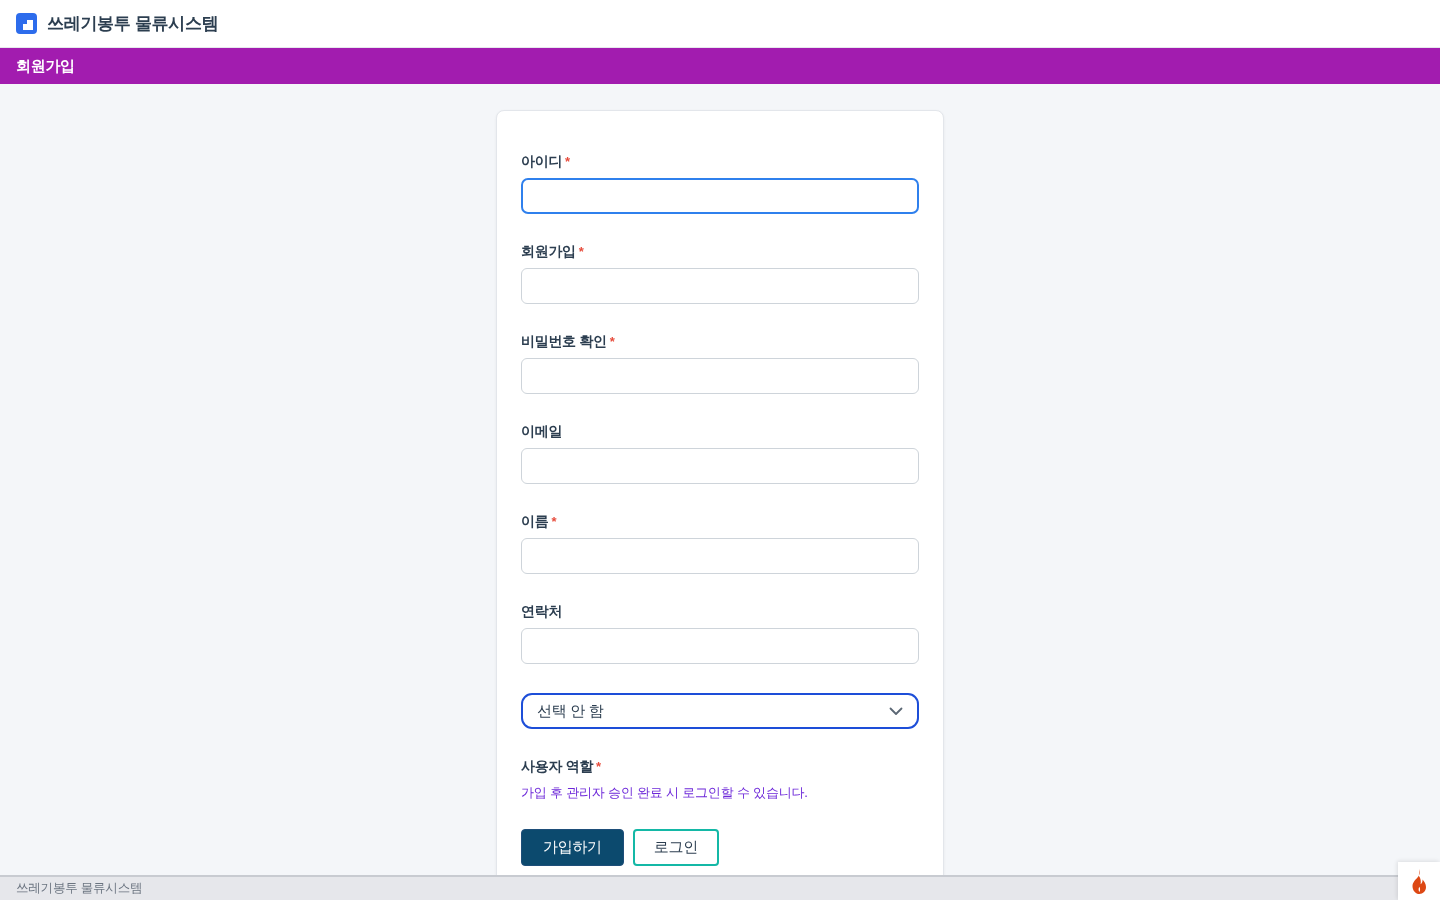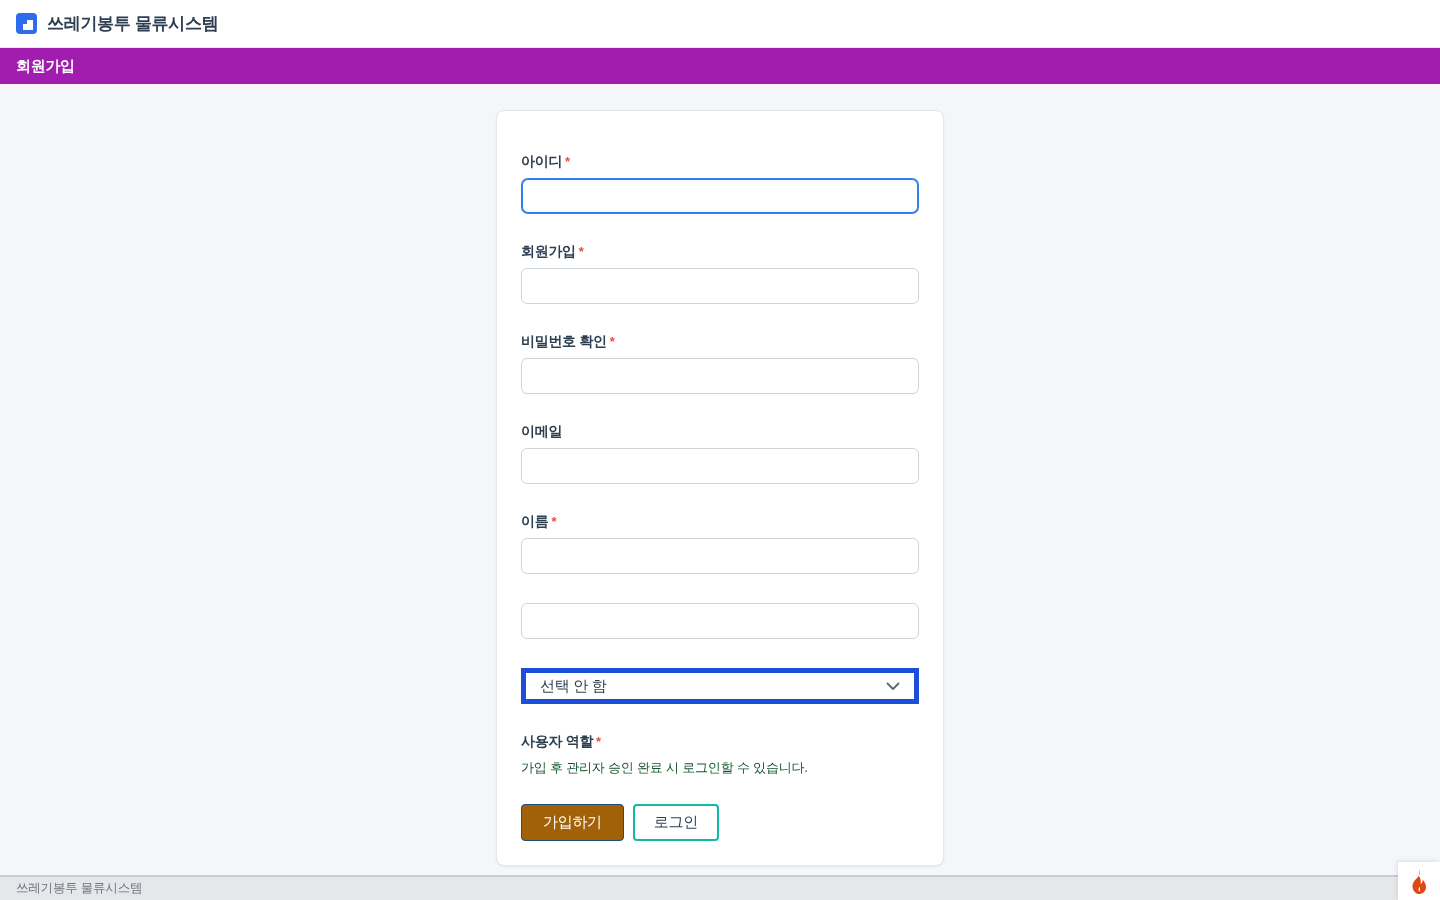--- a/index.html
+++ b/index.html
@@ -94,53 +94,53 @@
     outline: none;
     font-family: "Liberation Sans", sans-serif;
   }
   .text-input.focused {
     border: 2px solid #2f80ed;
     border-radius: 7px;
   }
 
   .select-box {
     width: 100%; height: 36px;
-    border: 5px solid #1d4ed8;
-    border-radius: 0;
+    border: 2px solid #1d4ed8;
+    border-radius: 11px;
     padding: 0 14px;
     background: #ffffff;
     display: flex; align-items: center; justify-content: space-between;
     font-size: 15px;
     color: #2c3e50;
     letter-spacing: -0.3px;
     cursor: pointer;
   }
   .chevron { display: flex; align-items: center; }
 
   .help-text {
     margin-top: 8px;
     font-size: 13px;
-    color: #14532d;
+    color: #6d28d9;
     letter-spacing: -0.2px;
   }
 
   .actions {
     margin-top: 27px;
     display: flex; gap: 9px; align-items: center;
   }
   .btn {
     height: 37px;
     border-radius: 4px;
     font-size: 15px;
     letter-spacing: -0.3px;
     cursor: pointer;
     font-family: "Liberation Sans", sans-serif;
   }
   .btn-primary {
-    background: #a16207;
+    background: #0c4a6e;
     color: #ffffff;
     border: 1px solid #1e4e79;
     padding: 0 21px;
     font-weight: 500;
   }
   .btn-outline {
     background: #ffffff;
     color: #2c3e50;
     border: 2px solid #14b8a6;
     padding: 0 19px;
@@ -217,20 +217,23 @@
     </div>
 
     <div class="field">
       <label class="field-label">
         <span>이름</span><span class="req">*</span>
       </label>
       <input class="text-input" type="text" value="" style="">
     </div>
 
     <div class="field">
+      <label class="field-label">
+        <span>연락처</span>
+      </label>
       <input class="text-input" type="text" value="" style="">
     </div>
 
     <div class="field">
       <div class="select-box">
         <span>선택 안 함</span>
         <span class="chevron">
           <svg width="14" height="9" viewBox="0 0 14 9">
               <path d="M1.5 1.5l5.5 5.5 5.5-5.5" stroke="#5b6774" stroke-width="1.8" fill="none" stroke-linecap="round" stroke-linejoin="round"></path>
             </svg>

